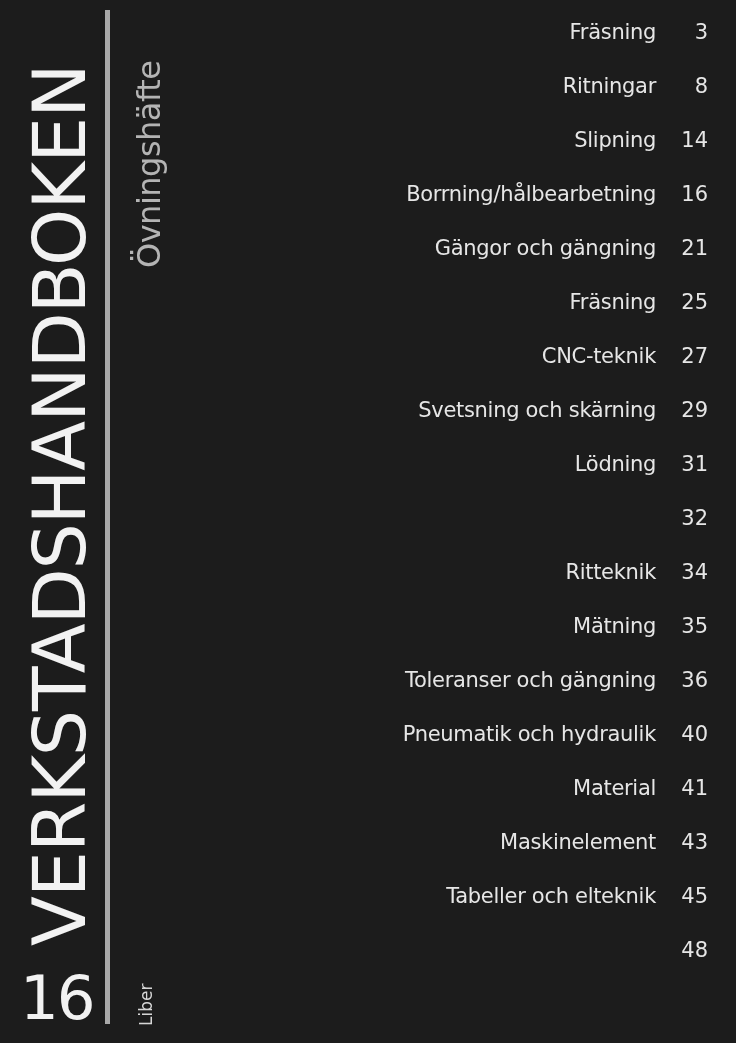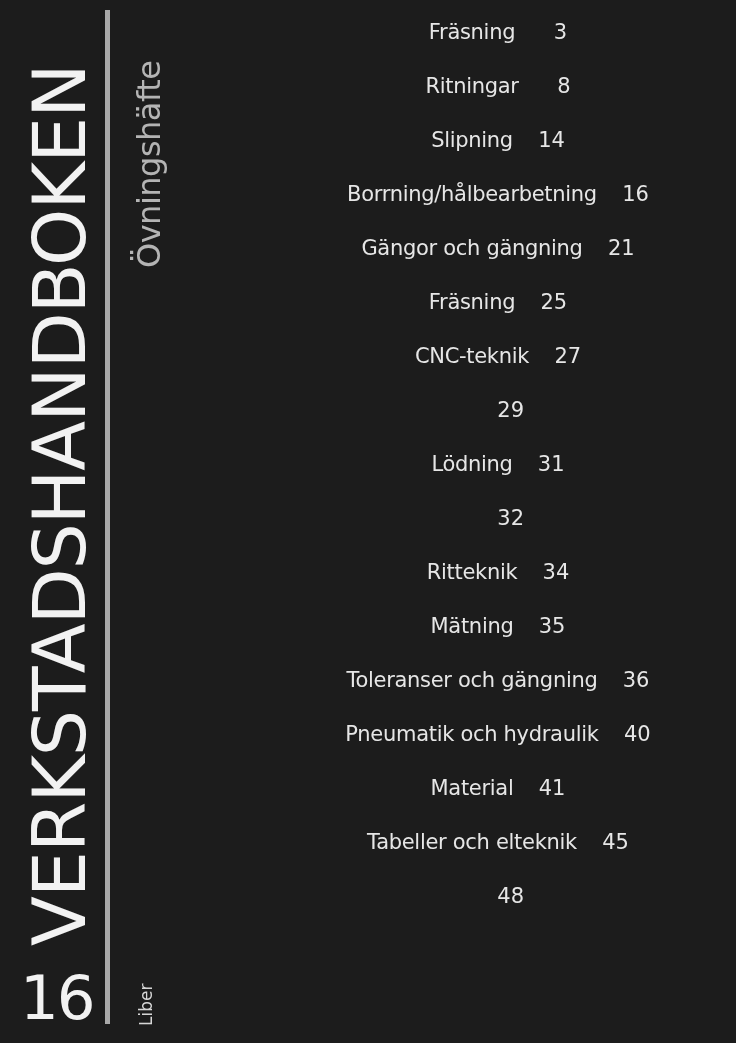--- a/index.html
+++ b/index.html
@@ -82,21 +82,21 @@
       white-space: nowrap;
     }
     .toc {
       position: absolute;
       right: 28px;
       top: 14px;
       width: 420px;
     }
     .toc-row {
       display: flex;
-      justify-content: center;
+      justify-content: flex-end;
       align-items: baseline;
       height: 54px;
       line-height: 36px;
     }
     .toc-title {
       color: #e6e6e6;
       font-family: "DejaVu Sans", sans-serif;
       font-size: 21px;
       letter-spacing: -0.3px;
       text-align: right;
@@ -149,20 +149,21 @@
     </div>
     <div class="toc-row">
       <span class="toc-title">Fräsning</span>
       <span class="toc-page">25</span>
     </div>
     <div class="toc-row">
       <span class="toc-title">CNC-teknik</span>
       <span class="toc-page">27</span>
     </div>
     <div class="toc-row">
+      <span class="toc-title">Svetsning och skärning</span>
       <span class="toc-page">29</span>
     </div>
     <div class="toc-row">
       <span class="toc-title">Lödning</span>
       <span class="toc-page">31</span>
     </div>
     <div class="toc-row">
       <span class="toc-page">32</span>
     </div>
     <div class="toc-row">
@@ -179,20 +180,24 @@
     </div>
     <div class="toc-row">
       <span class="toc-title">Pneumatik och hydraulik</span>
       <span class="toc-page">40</span>
     </div>
     <div class="toc-row">
       <span class="toc-title">Material</span>
       <span class="toc-page">41</span>
     </div>
     <div class="toc-row">
+      <span class="toc-title">Maskinelement</span>
+      <span class="toc-page">43</span>
+    </div>
+    <div class="toc-row">
       <span class="toc-title">Tabeller och elteknik</span>
       <span class="toc-page">45</span>
     </div>
     <div class="toc-row">
       <span class="toc-page">48</span>
     </div>
   </div>
 
 </div>
 

